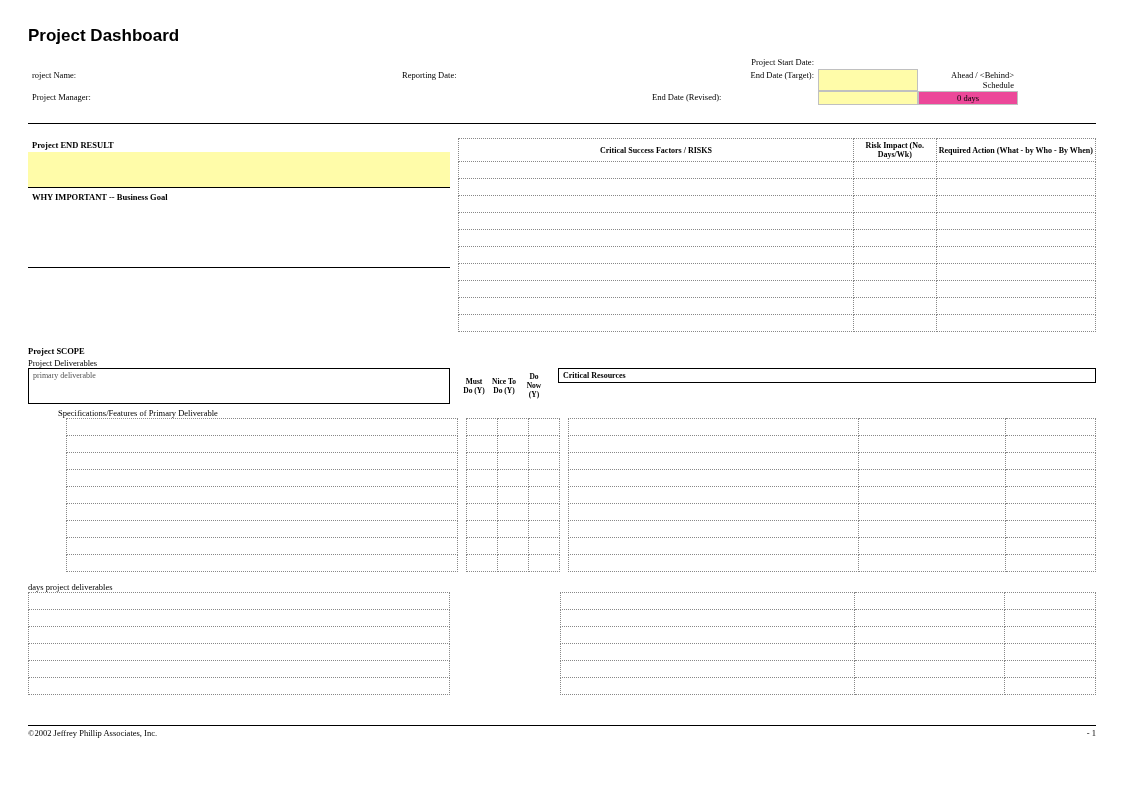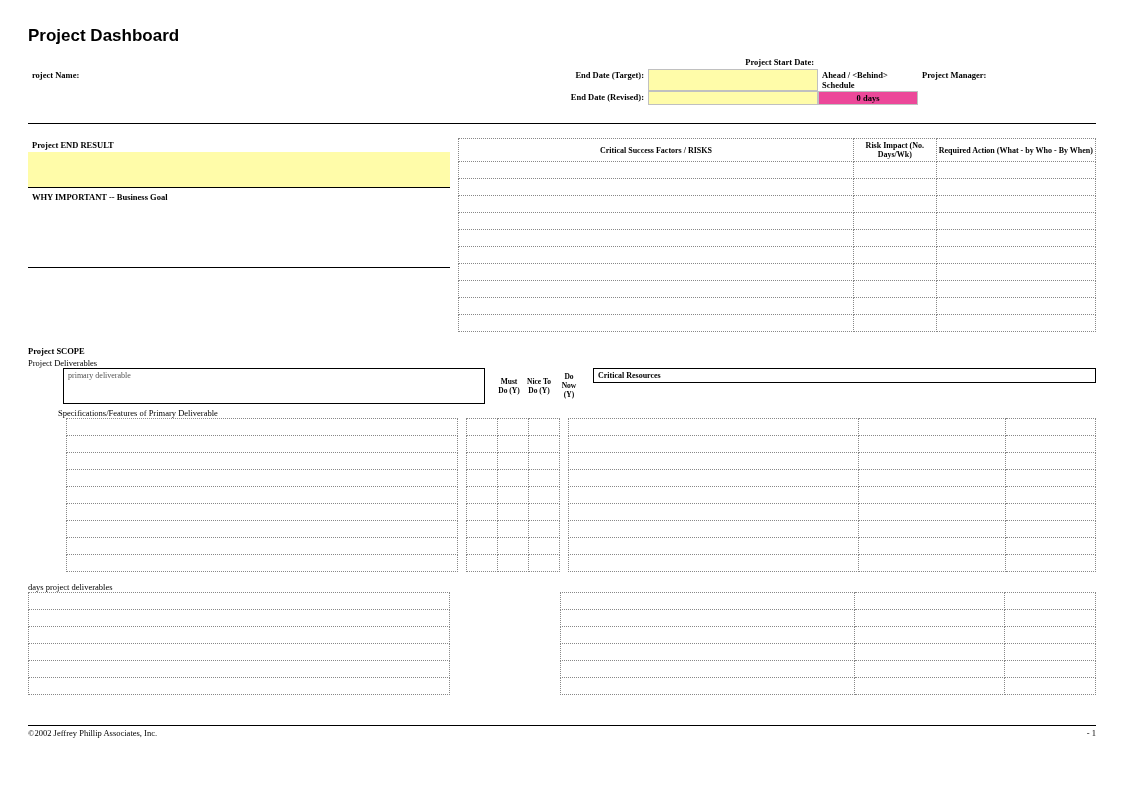--- a/index.html
+++ b/index.html
@@ -15,26 +15,26 @@
   .title {
     font-family: Arial, Helvetica, sans-serif;
     font-size: 17px;
     font-weight: bold;
     margin-bottom: 10px;
   }
   .header-grid {
     display: grid;
     grid-template-columns: 370px 250px 170px 100px 100px;
     font-size: 8.5px;
-    font-weight: bold;
+    font-weight: normal;
   }
   .header-grid div { padding: 1px 4px; min-height: 13px; }
   .yellow { background: #fffca9; border: 0.5px solid #c0c0c0; }
   .pink   { background: #ec4899; border: 0.5px solid #c0c0c0; text-align:center; }
-  .schedlabel { text-align:left; }
+  .schedlabel { text-align:right; }
   hr.sep { border: none; border-top: 1px solid #000; margin: 18px 0 14px 0; }
   .row { display:flex; gap:8px; }
 
   .box-header {
     font-size: 8.5px;
     font-weight: bold;
     padding: 2px 4px;
     border-bottom: 1px solid #000;
   }
 
@@ -64,21 +64,20 @@
   .section-label { font-size:8.5px; font-weight:bold; margin-top:14px; }
   .subsection-label { font-size:8.5px; font-weight:normal; margin-top:2px; }
 
   .deliverable-outline {
     border:1px solid #000;
     width:422px;
     height:36px;
     padding:2px 4px;
     font-size:8px;
     color:#555;
-    margin-left:35px;
   }
 
   .ynheaders { font-size:7.5px; text-align:center; font-weight:bold; }
   .ynheaders td { padding:0 2px; line-height:9px; }
 
   .footer {
     display:flex;
     justify-content:space-between;
     font-size:8.5px;
     margin-top:30px;
@@ -92,27 +91,28 @@
 <div class="title">Project Dashboard</div>
 
 <div class="header-grid">
   <div></div>
     <div></div>
   <div style="text-align:right">Project Start Date:</div>
   <div></div>
     <div></div>
 
   <div>roject Name:</div>
+  <div>Reporting Date:</div>
   <div style="text-align:right">End Date (Target):</div>
   <div class="yellow"></div>
   <div class="schedlabel">Ahead / &lt;Behind&gt;  Schedule</div>
 
   <div>Project Manager:</div>
   <div></div>
-  <div style="text-align:right">End Date (Revised):</div>
+  <div style="text-align:left">End Date (Revised):</div>
   <div class="yellow"></div>
   <div class="pink">0 days</div>
 </div>
 
 <hr class="sep">
 
 <div class="row">
 
   <div class="endresult">
     <div class="box-header" style="border-bottom:none;">Project END RESULT</div>

